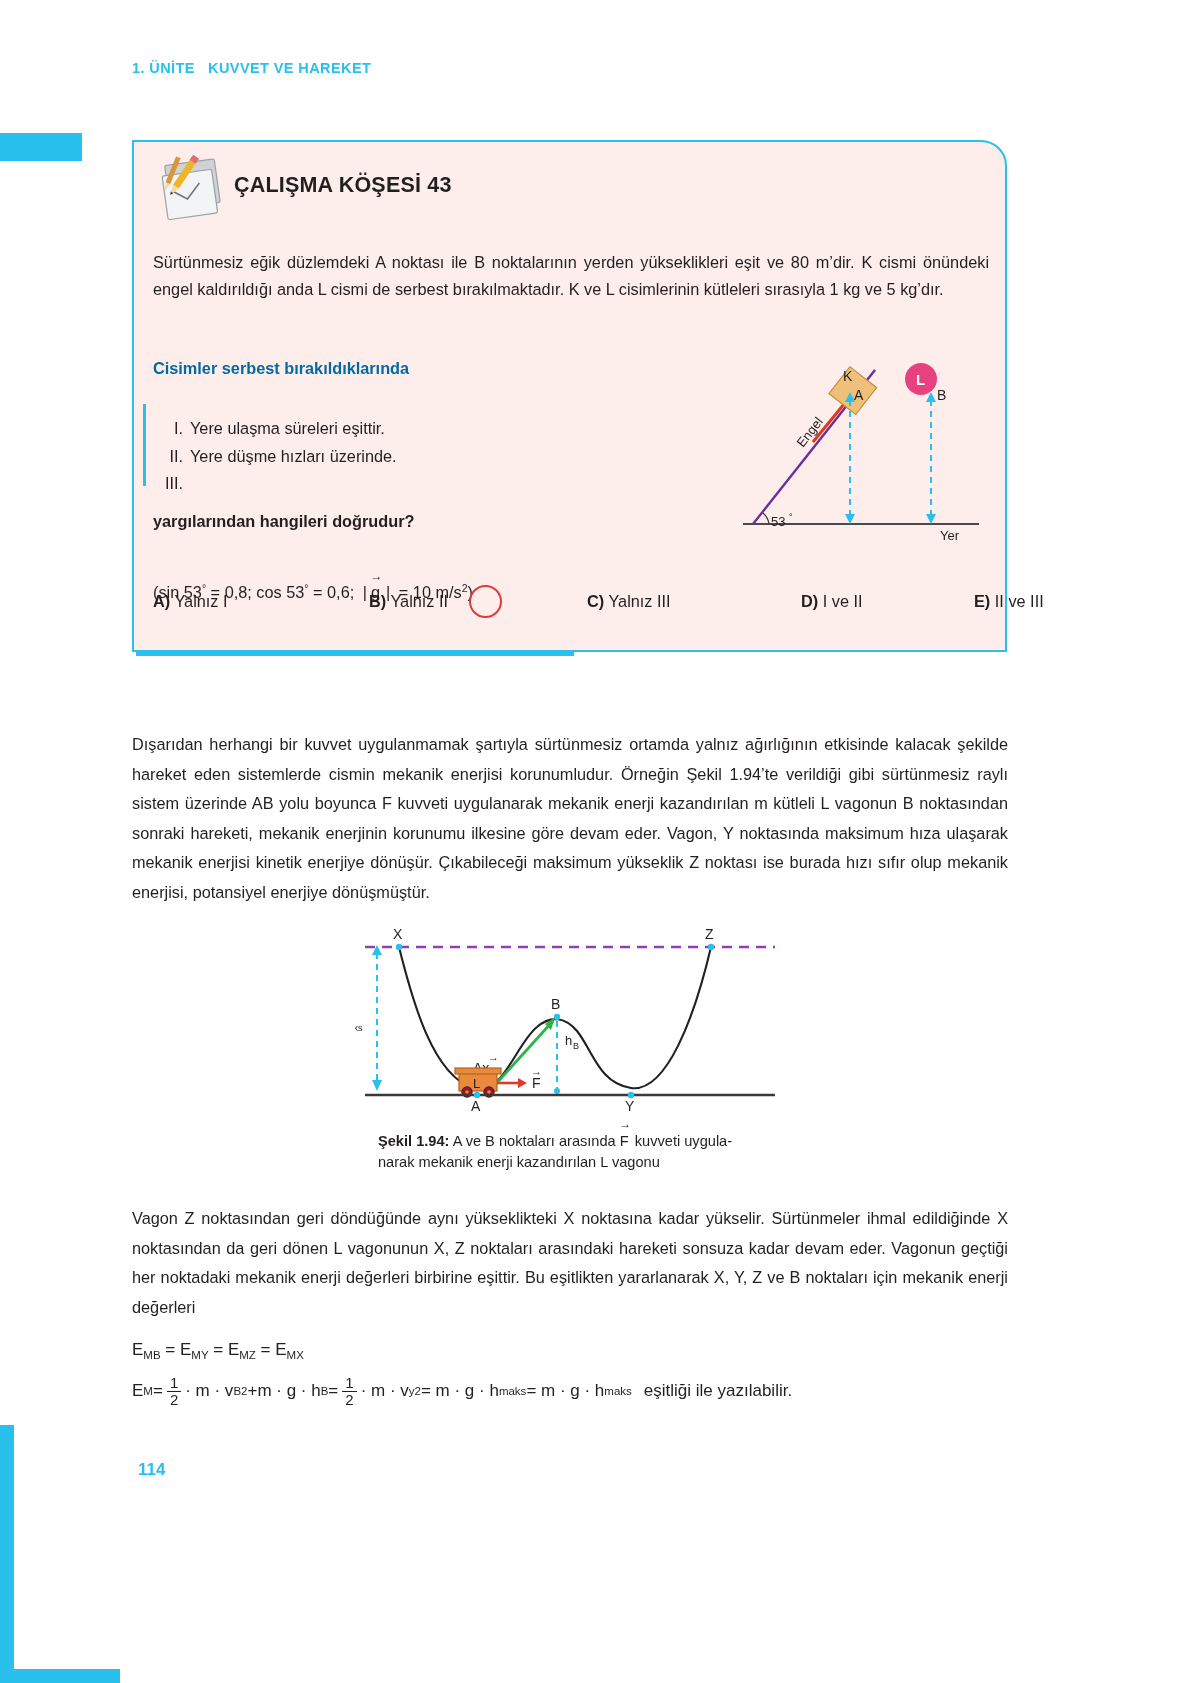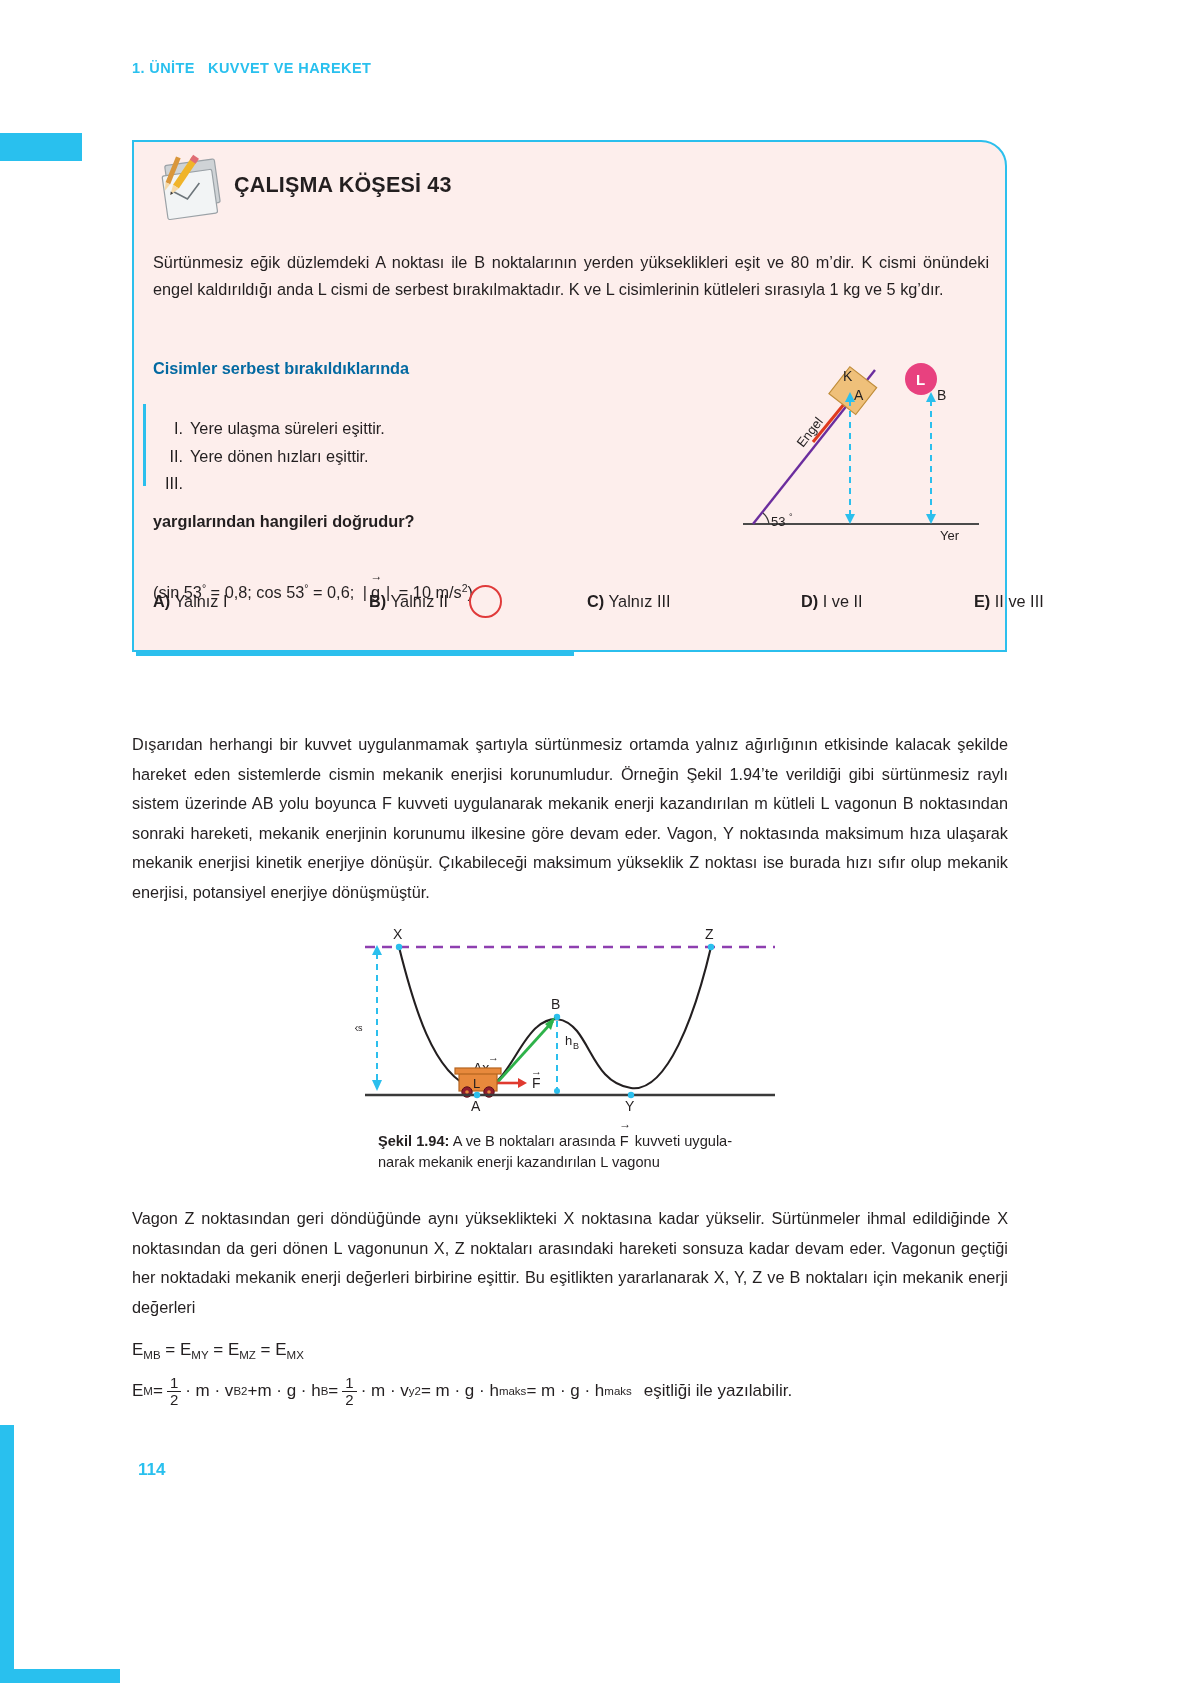--- a/index.html
+++ b/index.html
@@ -201,21 +201,21 @@
 
 <div class="accent-bar"></div>
 
 <div class="roman-list">
   <div class="rl-row">
     <span class="rl-num">I.</span>
     <span>Yere ulaşma süreleri eşittir.</span>
   </div>
   <div class="rl-row">
     <span class="rl-num">II.</span>
-    <span>Yere dönen hızları eşittir.</span>
+    <span>Yere düşme hızları üzerinde.</span>
   </div>
   <div class="rl-row">
     <span class="rl-num">III.</span>
   </div>
 </div>
 
 <div class="q-ask">yargılarından hangileri doğrudur?</div>
 
 <div class="q-given">
   <span>(sin 53</span><span class="sup">°</span><span> = 0,8; cos 53</span><span class="sup">°</span><span> = 0,6; </span><span class="absbar">|</span><span class="vecarrow">g</span><span class="absbar">|</span><span> = 10 m/s</span><span class="sup">2</span><span>)</span>

